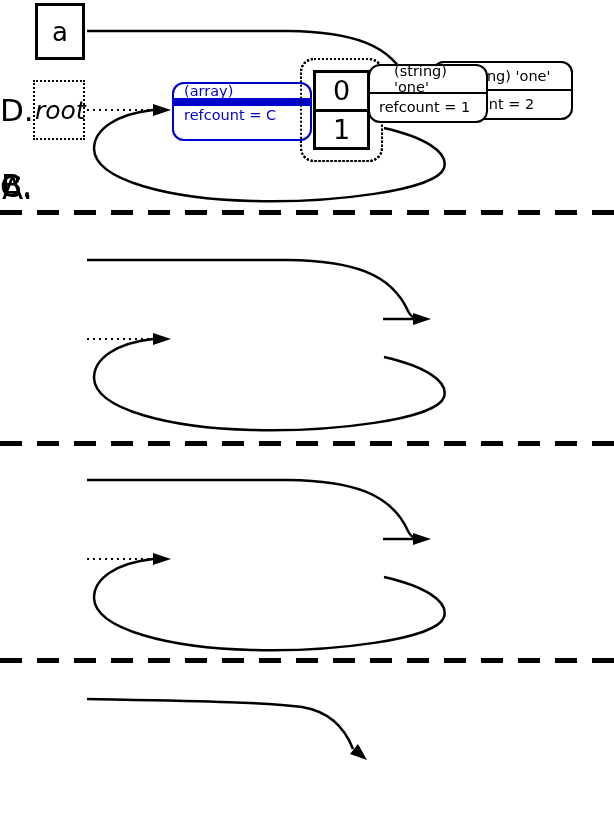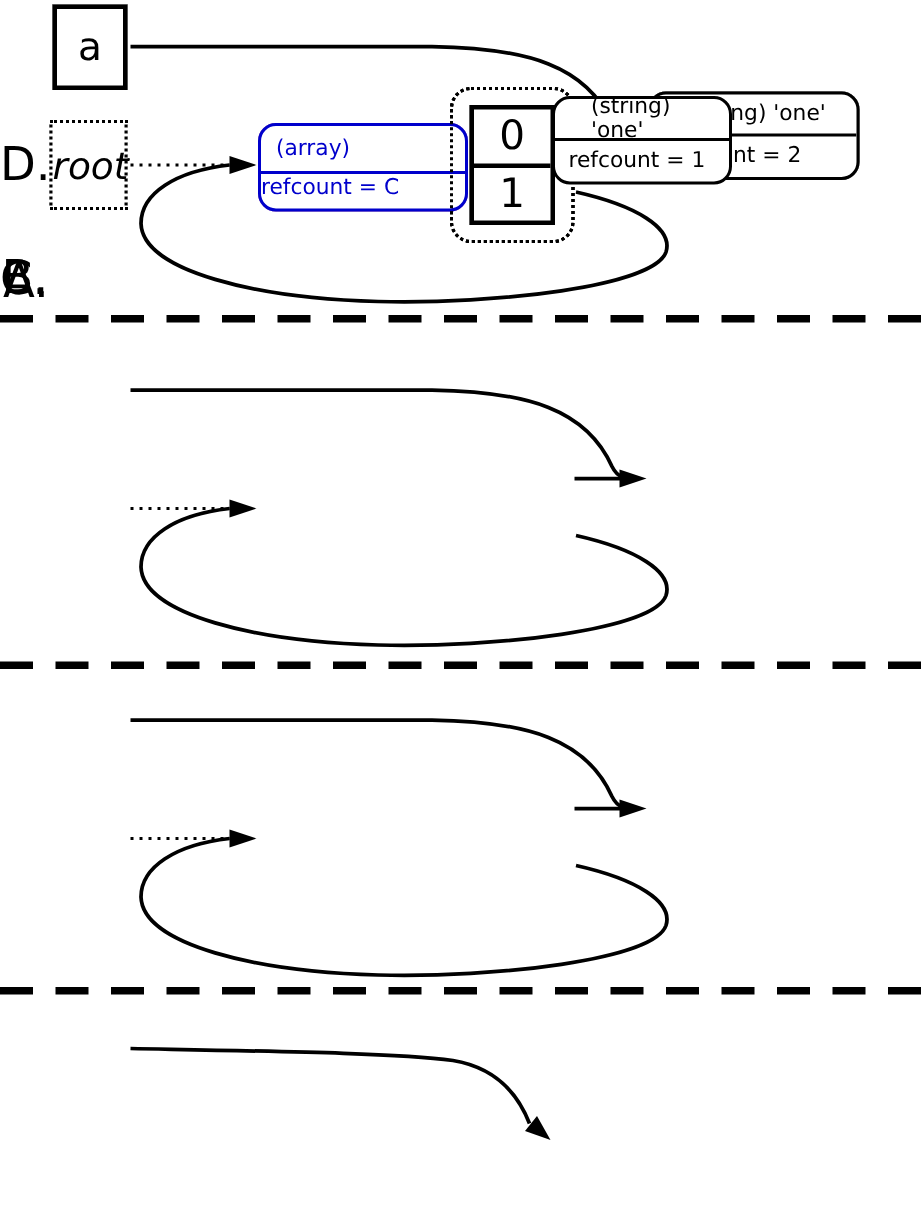--- a/index.html
+++ b/index.html
@@ -17,23 +17,23 @@
   .panel *{box-sizing:border-box;}
 
   .var-box{position:absolute;left:35px;top:3px;width:50px;height:57px;
     border:3px solid #000;background:#fff;display:flex;align-items:center;justify-content:center;
     font-size:26px;}
   .root-box{position:absolute;left:33px;top:80px;width:52px;height:60px;
     border:2px dotted #000;background:#fff;display:flex;align-items:center;justify-content:flex-start;
     font-size:25px;font-style:italic;}
   .array-box{position:absolute;left:172px;top:82px;width:140px;height:59px;
     border:2px solid #000;border-radius:12px;background:#fff;overflow:hidden;font-size:14.5px;}
-  .array-box .row-title{height:32px;display:flex;align-items:center;padding-left:10px;
-    border-bottom:2px solid #8b5cf6;}
-  .array-box .row-value{height:18px;display:flex;align-items:center;border-radius:11px;}
+  .array-box .row-title{height:22px;display:flex;align-items:center;padding-left:10px;
+    border-bottom:8px solid #8b5cf6;}
+  .array-box .row-value{height:18px;display:flex;align-items:center;padding-left:10px;border-radius:11px;}
   .array-magenta{border-color:var(--magenta);color:var(--magenta);}
   .array-magenta .row-title{border-bottom-color:var(--magenta);}
   .array-gray{border-color:var(--gray-border);color:var(--gray-text);}
   .array-gray .row-title{border-bottom-color:var(--gray-border);}
   .array-blue{border-color:var(--blue);color:var(--blue);}
   .array-blue .row-title{border-bottom-color:var(--blue);}
 
   .cells-outline{position:absolute;left:300px;top:58px;width:83px;height:104px;
     border:2px dotted #000;border-radius:14px;background:transparent;}
   .cells-box{position:absolute;left:313px;top:70px;width:57px;height:80px;

